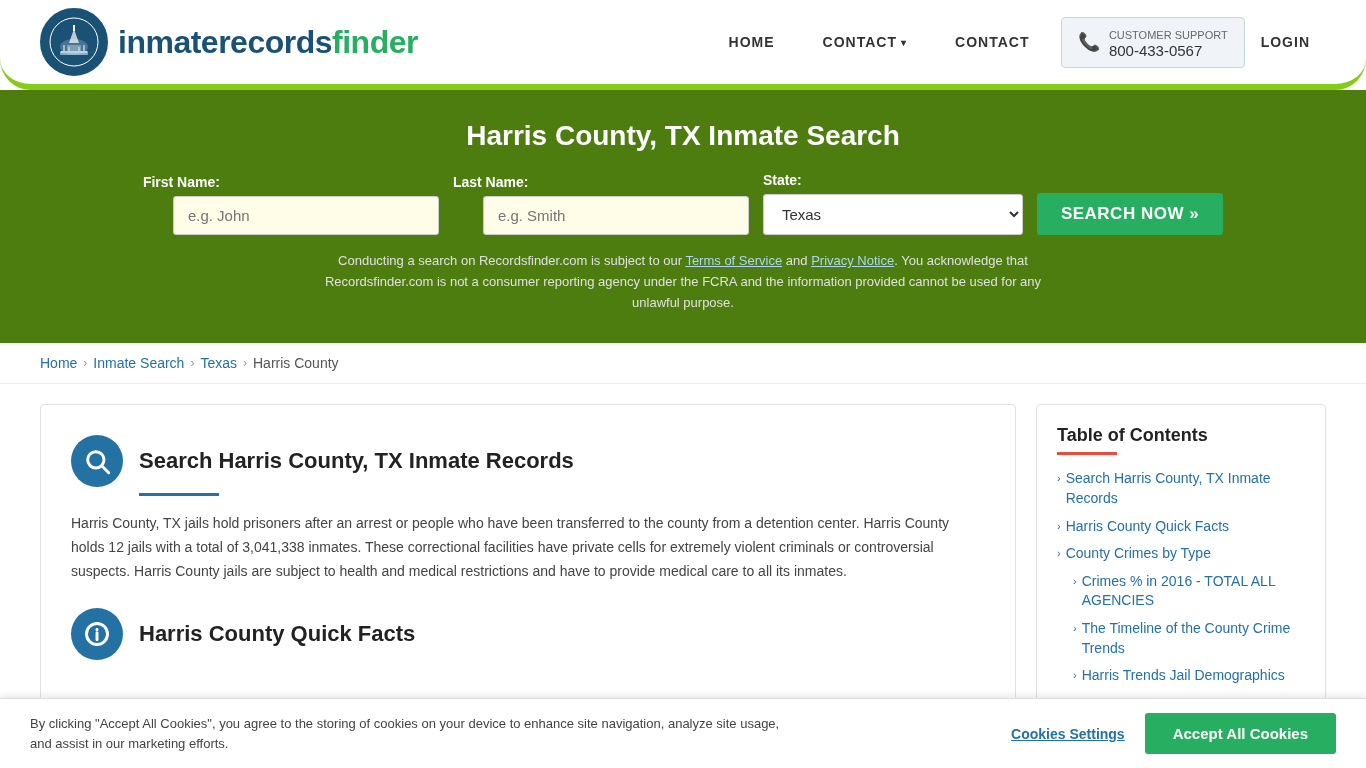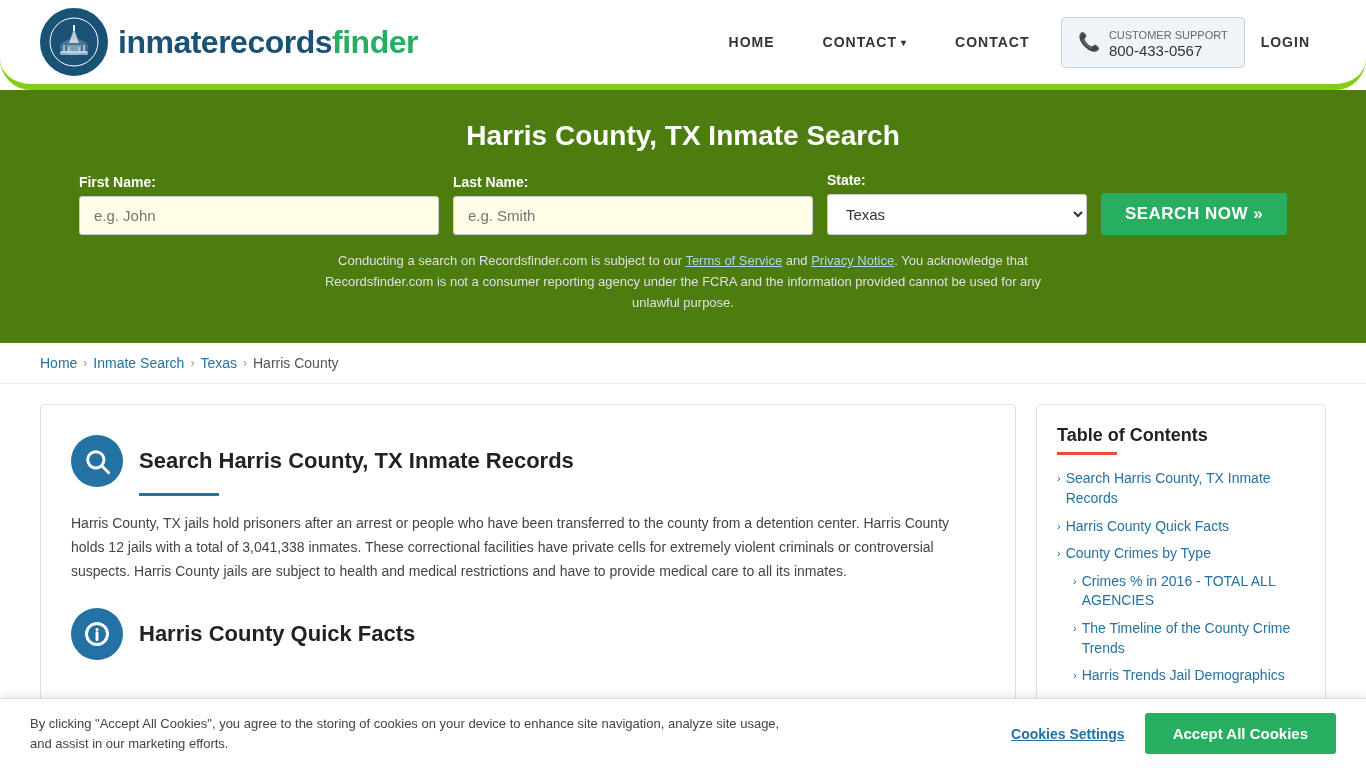--- a/index.html
+++ b/index.html
@@ -117,21 +117,21 @@
       font-size: 14px;
     }
     .form-group input, .form-group select {
       padding: 10px 14px;
       font-size: 15px;
       border: 1px solid #ccc;
       border-radius: 3px;
       background: #fffde7;
       color: #aaa;
     }
-    .form-group input { width: 360px; }
+    .form-group input { width: 266px; margin-left: 30px; }
     .form-group select { width: 260px; color: #333; background: #fff; }
     .search-btn {
       background: #27ae60;
       color: #fff;
       font-size: 17px;
       font-weight: 700;
       padding: 10px 24px;
       border: none;
       border-radius: 3px;
       cursor: pointer;

